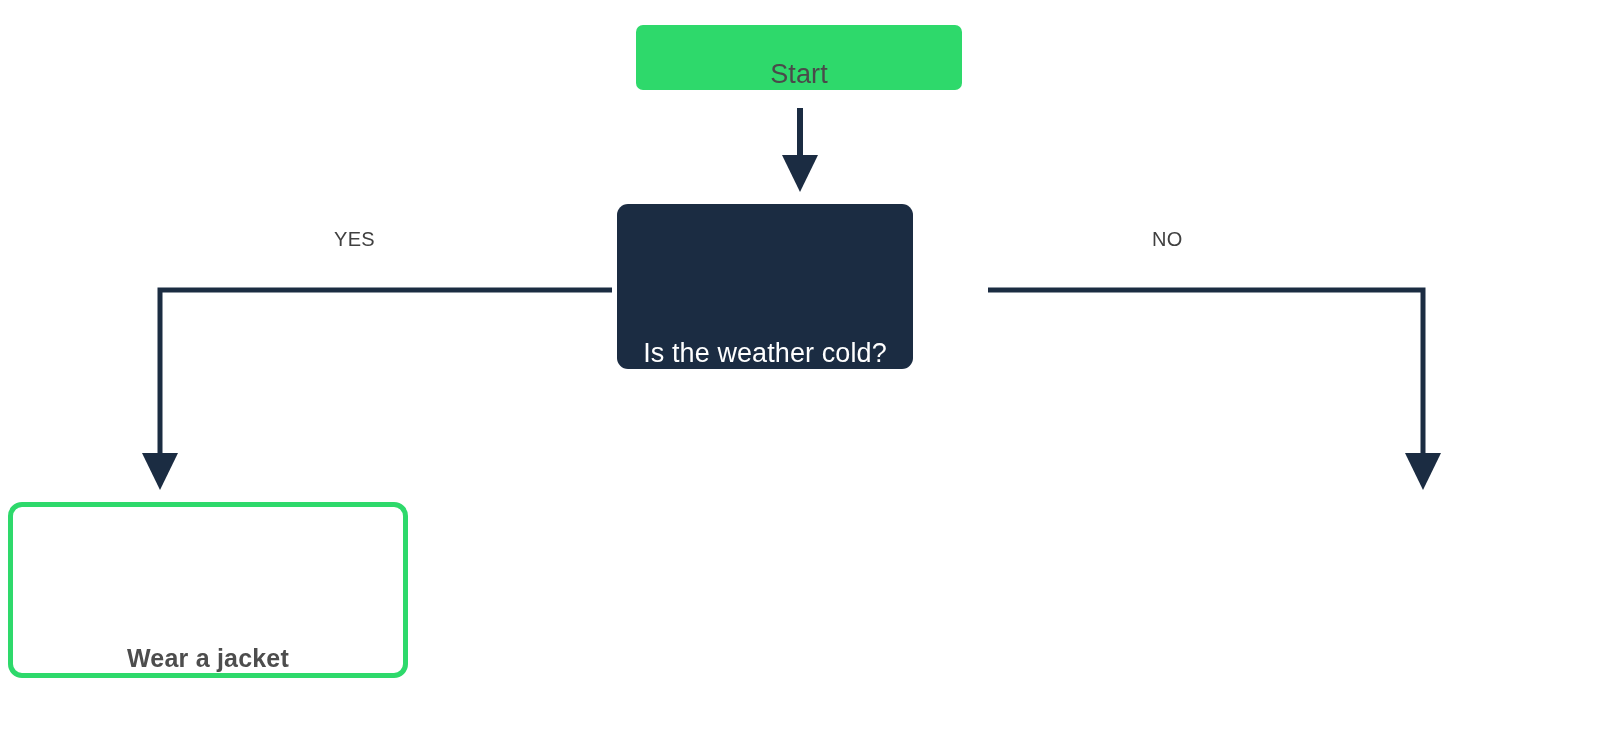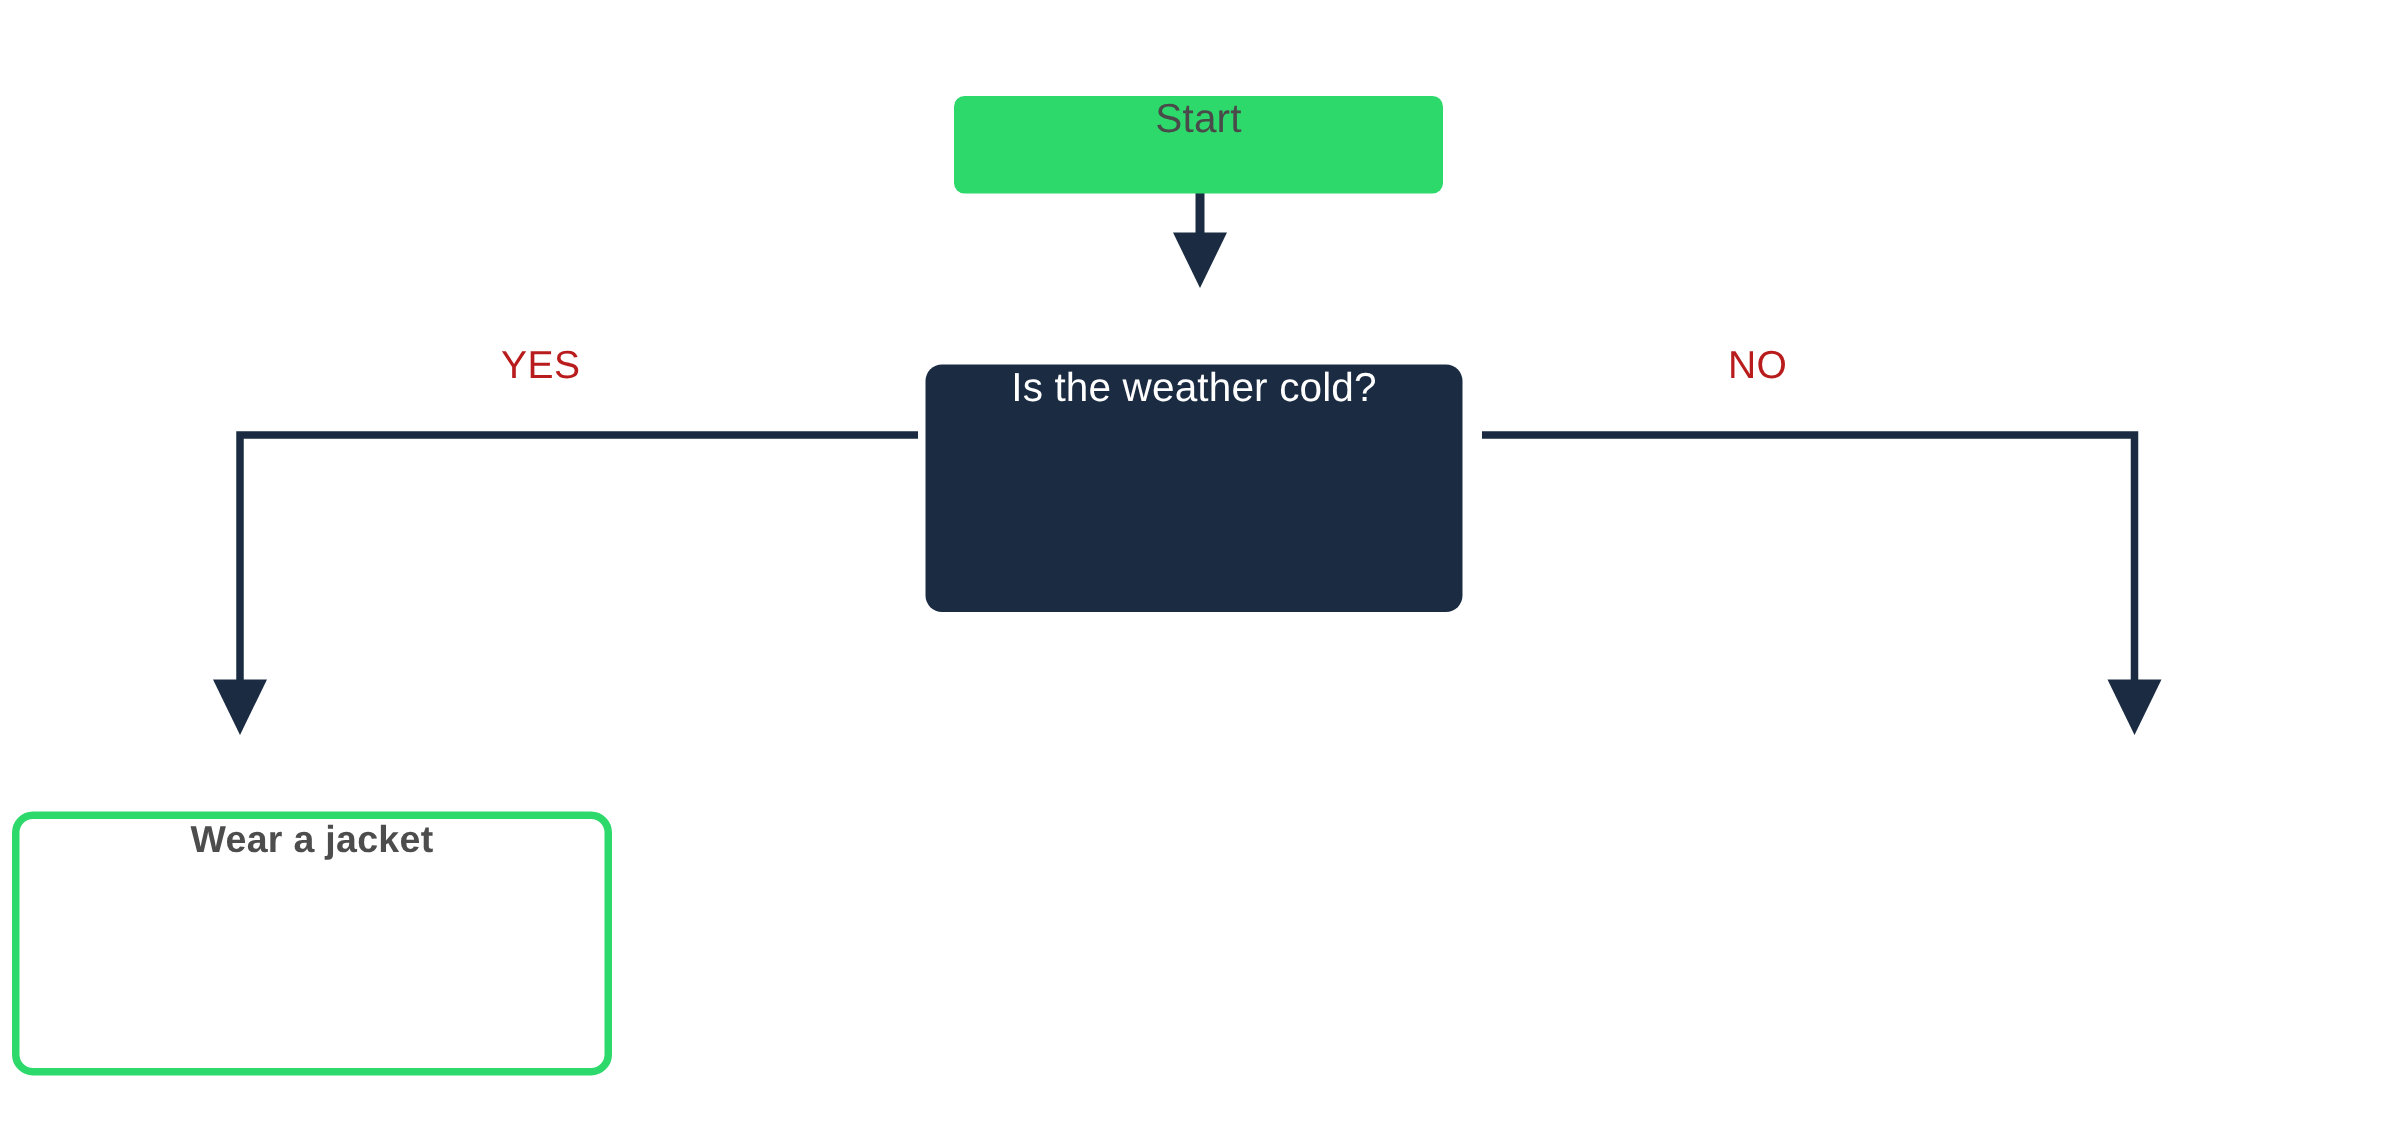--- a/index.html
+++ b/index.html
@@ -27,43 +27,42 @@
     width: 1600px;
     height: 753px;
     pointer-events: none;
   }
 
   
   .node {
     position: absolute;
     box-sizing: border-box;
     display: flex;
-    align-items: flex-start;
+    align-items: flex-end;
     justify-content: center;
     text-align: center;
-    margin-top: 39px;
   }
 
   .node-start {
     left: 636px;
     top: 25px;
     width: 326px;
     height: 65px;
     background: #2ed96b;
     border-radius: 7px;
     color: #4a4a4a;
     font-size: 27px;
     font-weight: 400;
     letter-spacing: 0.1px;
   }
 
   .node-decision {
     left: 617px;
     top: 204px;
-    width: 358px;
+    width: 296px;
     height: 165px;
     background: #1b2c42;
     border-radius: 11px;
     color: #ffffff;
     font-size: 27px;
     font-weight: 400;
     letter-spacing: 0.1px;
   }
 
   .node-outcome {
@@ -84,22 +83,22 @@
   }
 
   .node-no-outcome {
     left: 1154px;
     border: 5px solid #ee6722;
   }
 
   
   .edge-label {
     position: absolute;
-    color: #b91c1c;
-    font-size: 26px;
+    color: #404040;
+    font-size: 20px;
     font-weight: 400;
     letter-spacing: 0.3px;
     white-space: nowrap;
   }
   .edge-label-yes {
     left: 334px;
     top: 228px;
   }
   .edge-label-no {
     left: 1128px;

